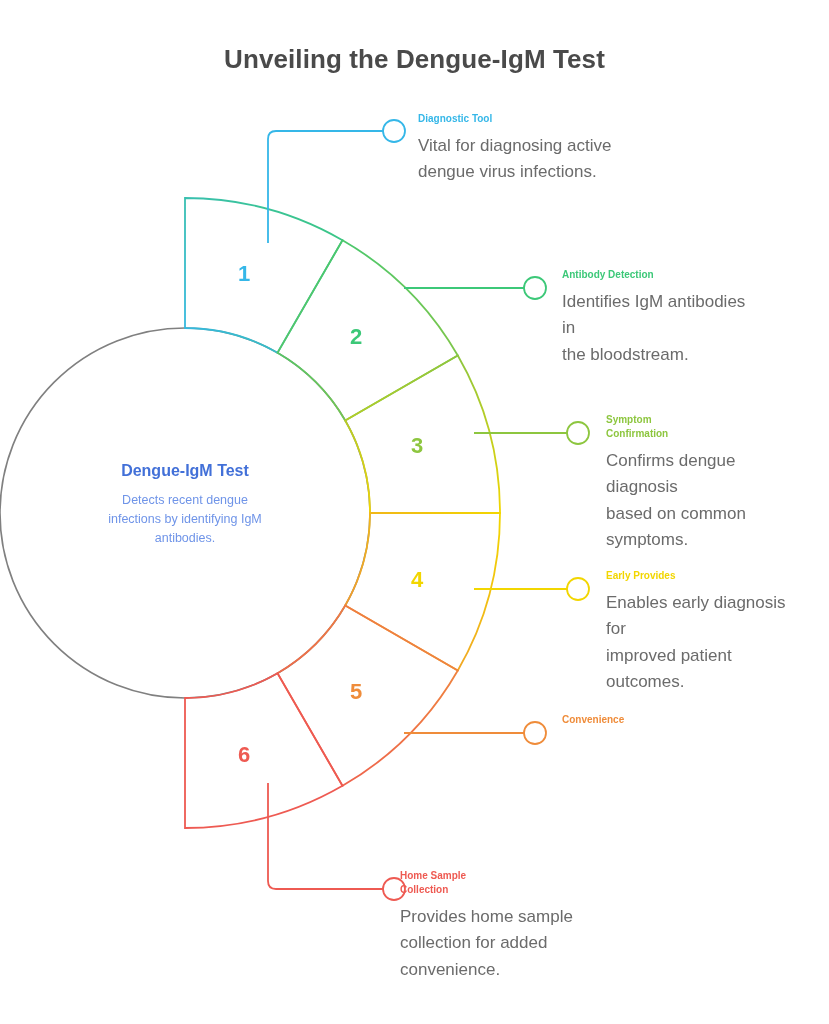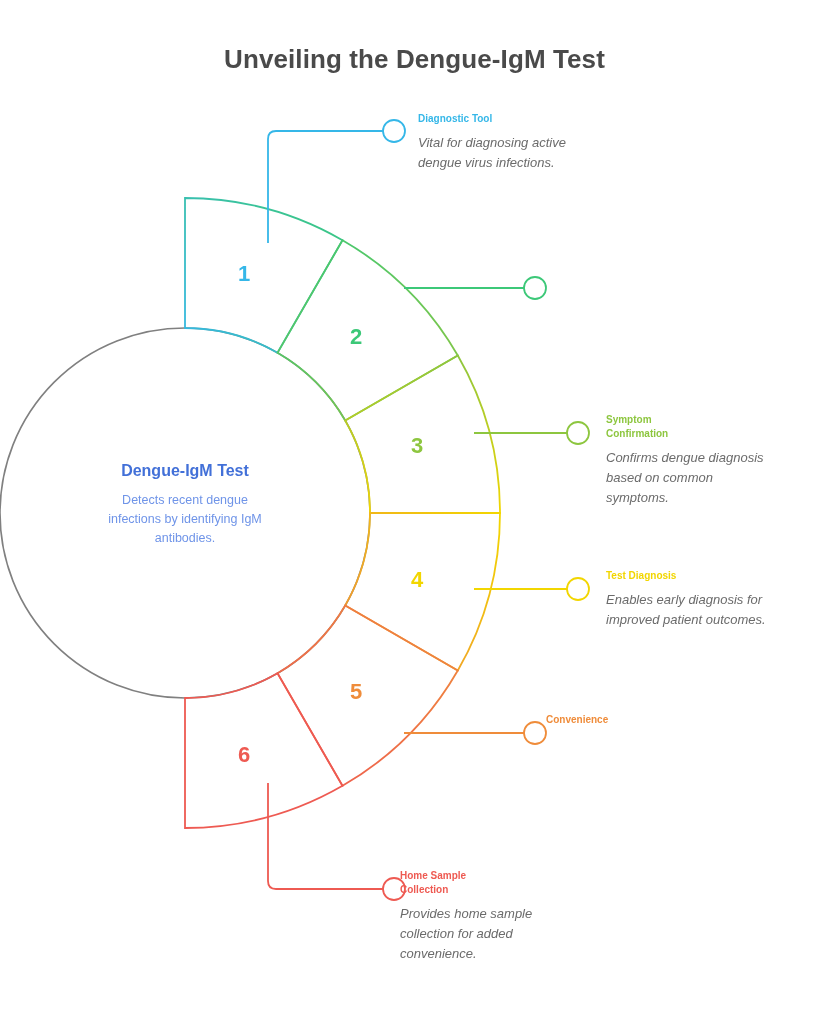--- a/index.html
+++ b/index.html
@@ -37,26 +37,25 @@
   .callout {
     position: absolute;
   }
   .callout-title {
     font-size: 10px;
     font-weight: bold;
     line-height: 1.4;
     margin-bottom: 7px;
   }
   .callout-desc {
-    font-size: 13px;
+    font-size: 17px;
     line-height: 1.55;
     color: #6b6b6b;
     font-weight: normal;
     white-space: pre-line;
-    font-style: italic;
   }
   #center-label {
     position: absolute;
     left: 60px;
     top: 462px;
     width: 250px;
     text-align: center;
   }
   #center-title {
     font-size: 16px;
@@ -180,36 +179,41 @@
 infections by identifying IgM
 antibodies.</div>
   </div>
 
   <div class="callout" style="left:418px; top:112px; width:200px;">
     <div class="callout-title" style="color:#35b7e8;">Diagnostic Tool</div>
     <div class="callout-desc">Vital for diagnosing active
 dengue virus infections.</div>
   </div>
 
+  <div class="callout" style="left:562px; top:268px; width:200px;">
+    <div class="callout-title" style="color:#3cc878;">Antibody Detection</div>
+    <div class="callout-desc">Identifies IgM antibodies in
+the bloodstream.</div>
+  </div>
 
   <div class="callout" style="left:606px; top:413px; width:200px;">
     <div class="callout-title" style="color:#8dc63f; white-space:pre-line;">Symptom
 Confirmation</div>
     <div class="callout-desc">Confirms dengue diagnosis
 based on common
 symptoms.</div>
   </div>
 
   <div class="callout" style="left:606px; top:569px; width:200px;">
-    <div class="callout-title" style="color:#f2d600;">Test Diagnosis</div>
+    <div class="callout-title" style="color:#f2d600;">Early Provides</div>
     <div class="callout-desc">Enables early diagnosis for
 improved patient outcomes.</div>
   </div>
 
-  <div class="callout" style="left:546px; top:713px; width:200px;">
+  <div class="callout" style="left:562px; top:713px; width:200px;">
     <div class="callout-title" style="color:#ef8c3a;">Convenience</div>
   </div>
 
   <div class="callout" style="left:400px; top:869px; width:200px;">
     <div class="callout-title" style="color:#ee5a52; white-space:pre-line;">Home Sample
 Collection</div>
     <div class="callout-desc">Provides home sample
 collection for added
 convenience.</div>
   </div>

